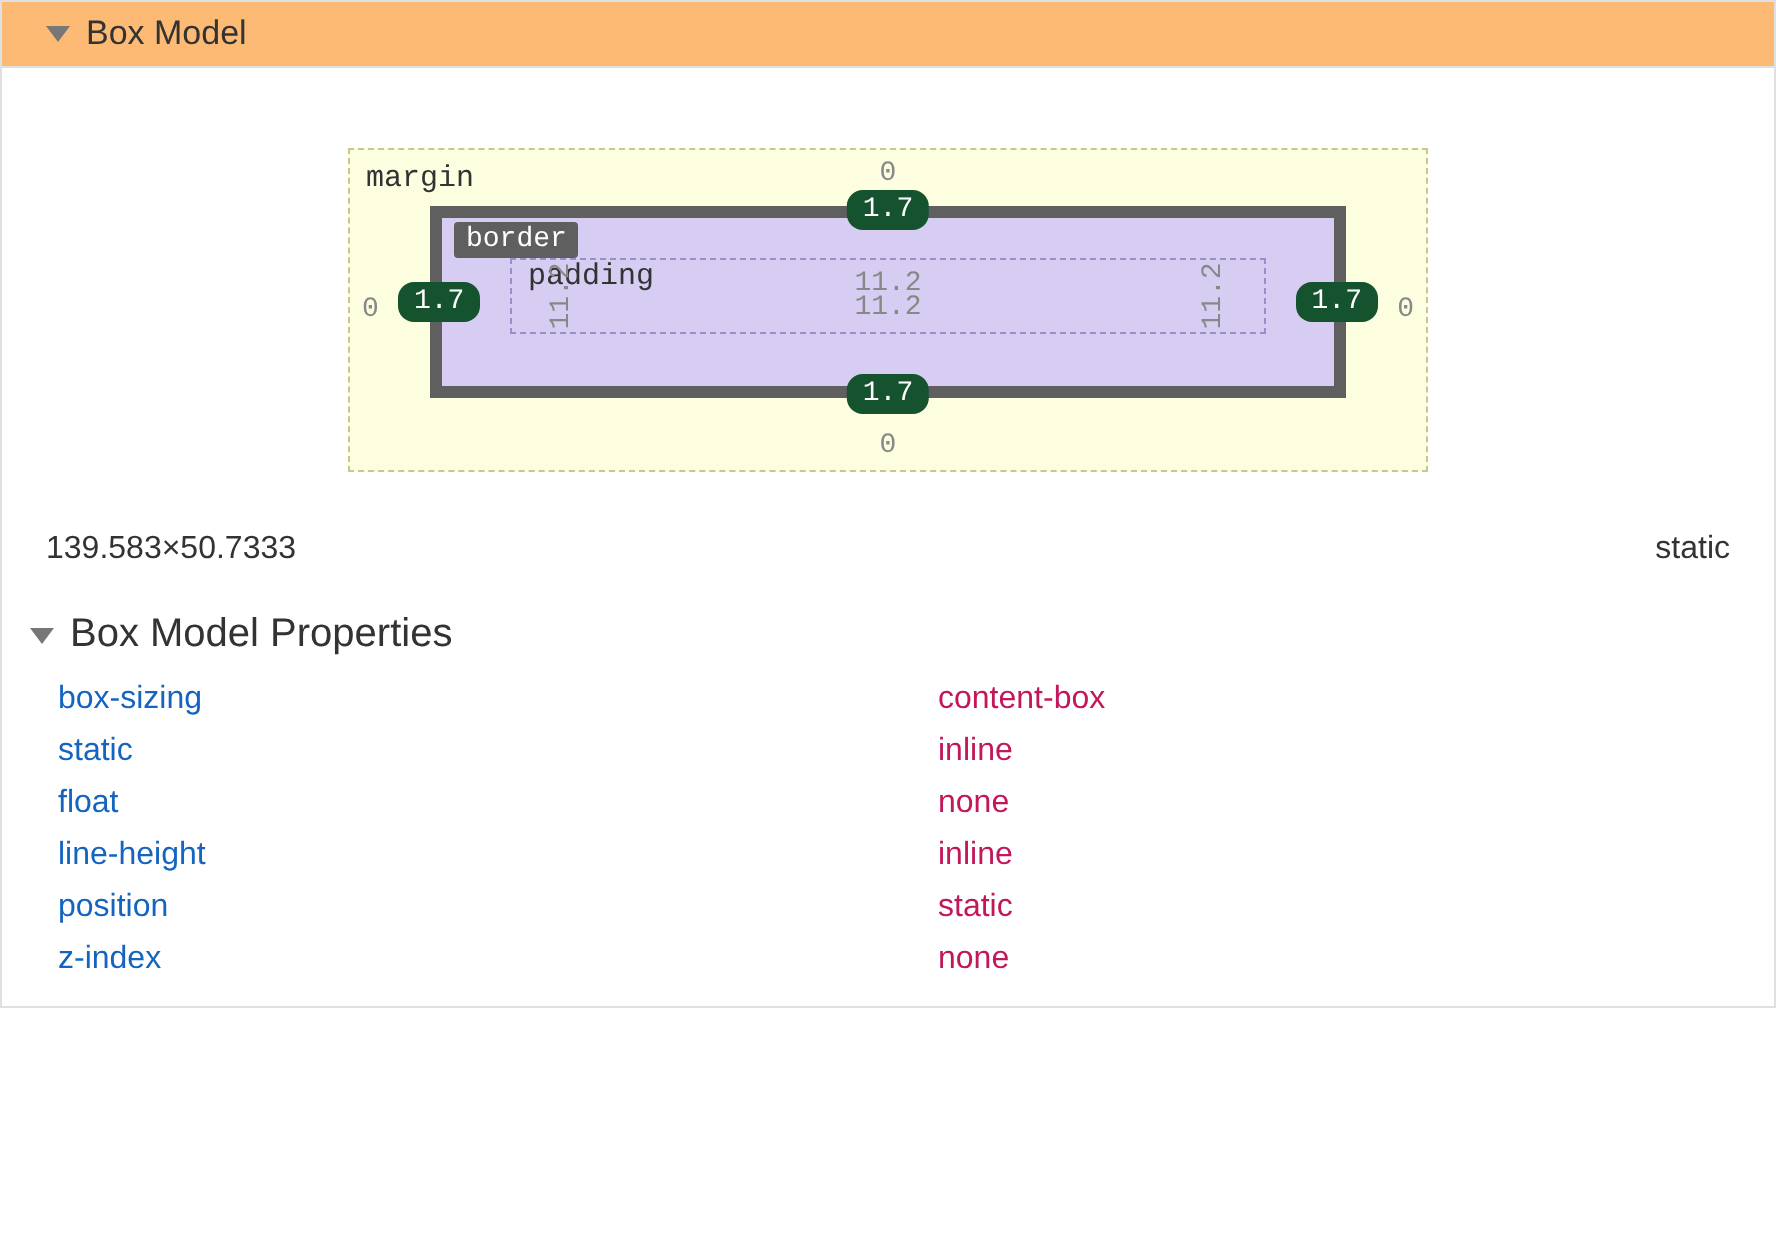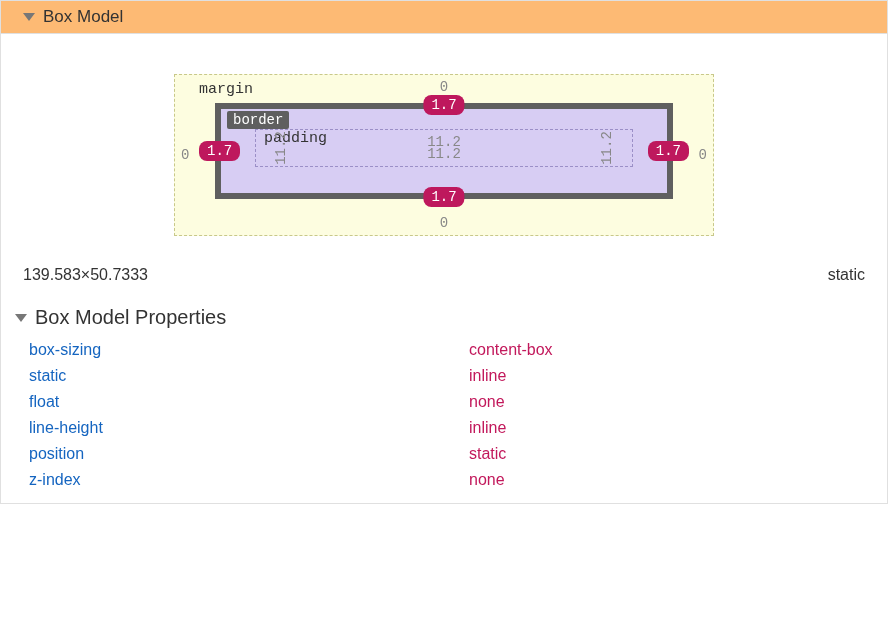--- a/index.html
+++ b/index.html
@@ -73,38 +73,38 @@
     padding: 6px 0;
     font-family: "Consolas","Courier New",monospace;
     color: #333;
   }
   .label {
     position: absolute;
     font-family: "Consolas","Courier New",monospace;
     color: #333;
     font-size: 15px;
   }
-  .margin-box > .label.name { top: 6px; left: 24px; }
+  .margin-box > .label.name { top: 6px; left: 8px; }
   .border-box > .label.name {
     top: 2px; left: 6px;
     background: #5f5f5f; color: #fff;
     padding: 1px 6px; border-radius: 2px;
     font-size: 14px;
   }
   .padding-box > .label.name { top: 0px; left: 8px; }
   .val { color: #888; font-size: 14px; white-space: nowrap; }
   .val.top    { position:absolute; top: 4px; left:50%; transform:translateX(-50%); }
   .val.bottom { position:absolute; bottom: 4px; left:50%; transform:translateX(-50%); }
   .val.left   { position:absolute; left: 6px; top:50%; transform:translateY(-50%); }
   .val.right  { position:absolute; right: 6px; top:50%; transform:translateY(-50%); }
   .val.vert-l { position:absolute; left: 8px; top:50%; transform: translateY(-50%) rotate(-90deg); transform-origin:center; }
   .val.vert-r { position:absolute; right: 8px; top:50%; transform: translateY(-50%) rotate(-90deg); transform-origin:center; }
   .pill {
     position: absolute;
-    background: #be185d;
+    background: #14532d;
     color: #fff;
     font-family: "Consolas","Courier New",monospace;
     font-size: 14px;
     padding: 2px 8px;
     border-radius: 8px;
     white-space: nowrap;
   }
   .pill.top    { top: -14px; left:50%; transform:translateX(-50%); }
   .pill.bottom { bottom: -14px; left:50%; transform:translateX(-50%); }
   .pill.left   { left: -22px; top:50%; transform:translateY(-50%); }

